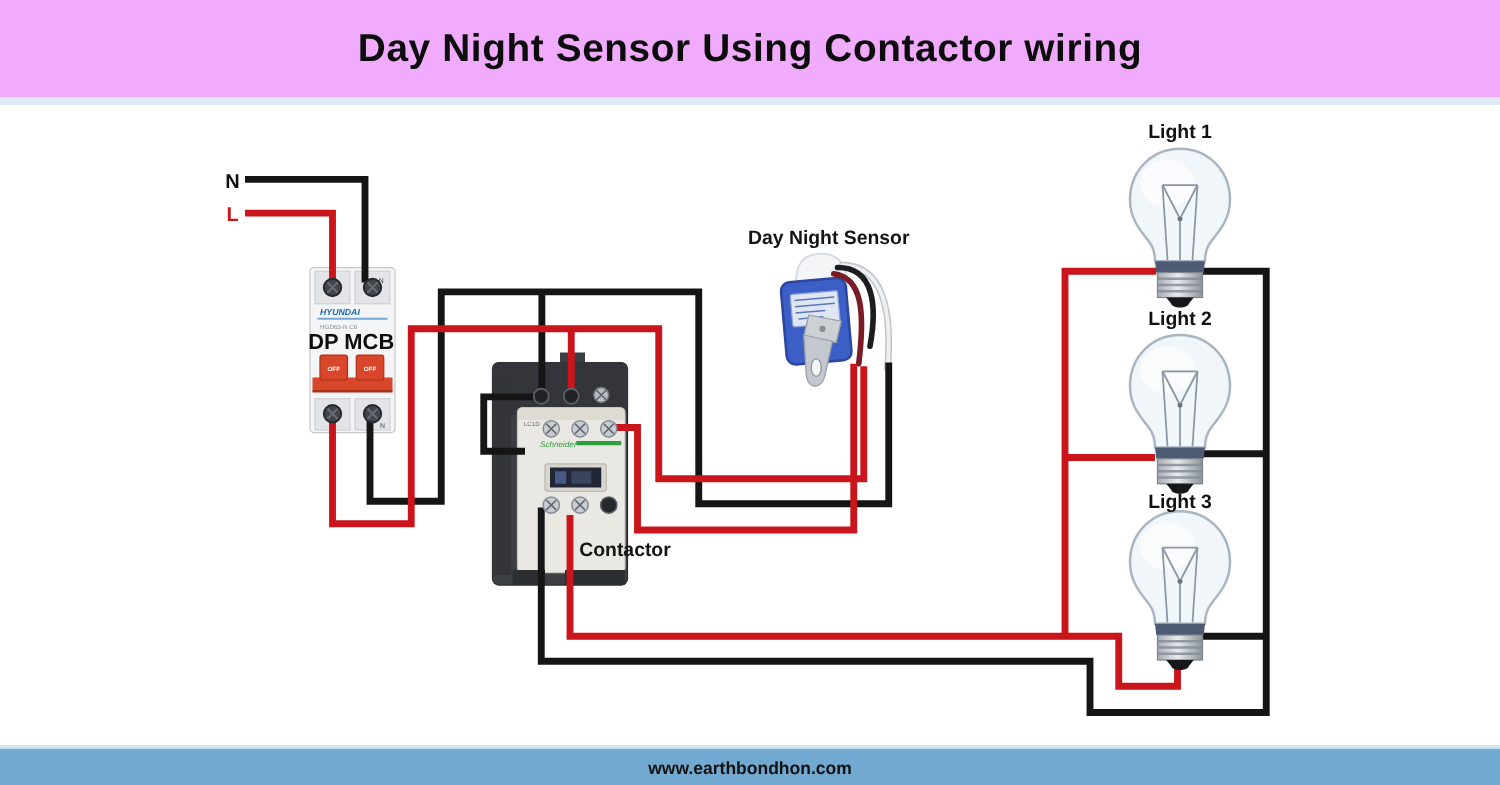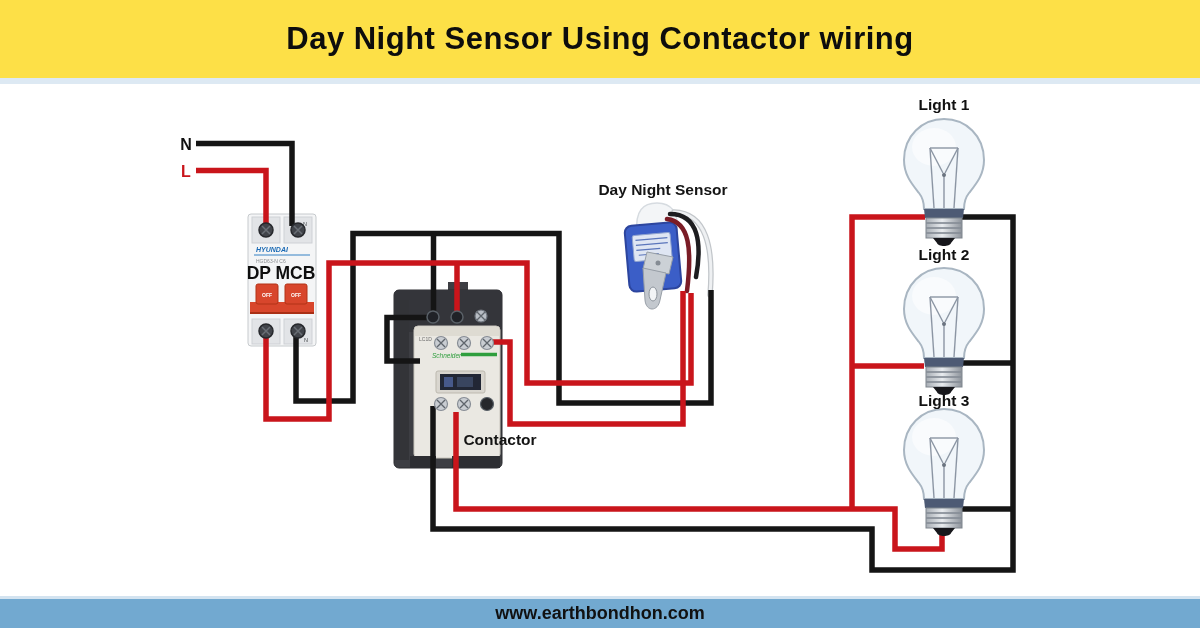--- a/index.html
+++ b/index.html
@@ -1,27 +1,27 @@
 <!DOCTYPE html>
 <html><head>
 <meta charset="utf-8">
 <style>
   html,body{margin:0;padding:0;background:#fff;}
   .stage{position:relative;width:1200px;height:628px;background:#ffffff;overflow:hidden;
          font-family:"Liberation Sans",sans-serif;}
   
-  .titlebar{position:absolute;left:0;top:0;width:1200px;height:78px;background:#fde047;
+  .titlebar{position:absolute;left:0;top:0;width:1200px;height:78px;background:#f0abfc;
             display:flex;align-items:center;justify-content:center;}
   .titlebar-strip{position:absolute;left:0;top:78px;width:1200px;height:6px;background:#dde9f3;}
   .title-text{font-size:31px;font-weight:bold;color:#0d0d0d;letter-spacing:.5px;}
   
   .footerbar-strip{position:absolute;left:0;top:596px;width:1200px;height:3px;background:#d3e3f0;}
   .footerbar{position:absolute;left:0;top:599px;width:1200px;height:29px;background:#72a9d0;
              display:flex;align-items:center;justify-content:center;}
-  .footer-text{font-size:18px;font-weight:bold;color:#111;}
+  .footer-text{font-size:14px;font-weight:bold;color:#111;}
   
   .diagram{position:absolute;left:0;top:84px;width:1200px;height:512px;}
   svg text{font-family:"Liberation Sans",sans-serif;}
   .lbl{font-size:15.5px;font-weight:600;fill:#141414;}
   .lbl-bold{font-size:15.5px;font-weight:bold;fill:#111;}
 </style>
 </head>
 <body>
 
 <div class="stage">

